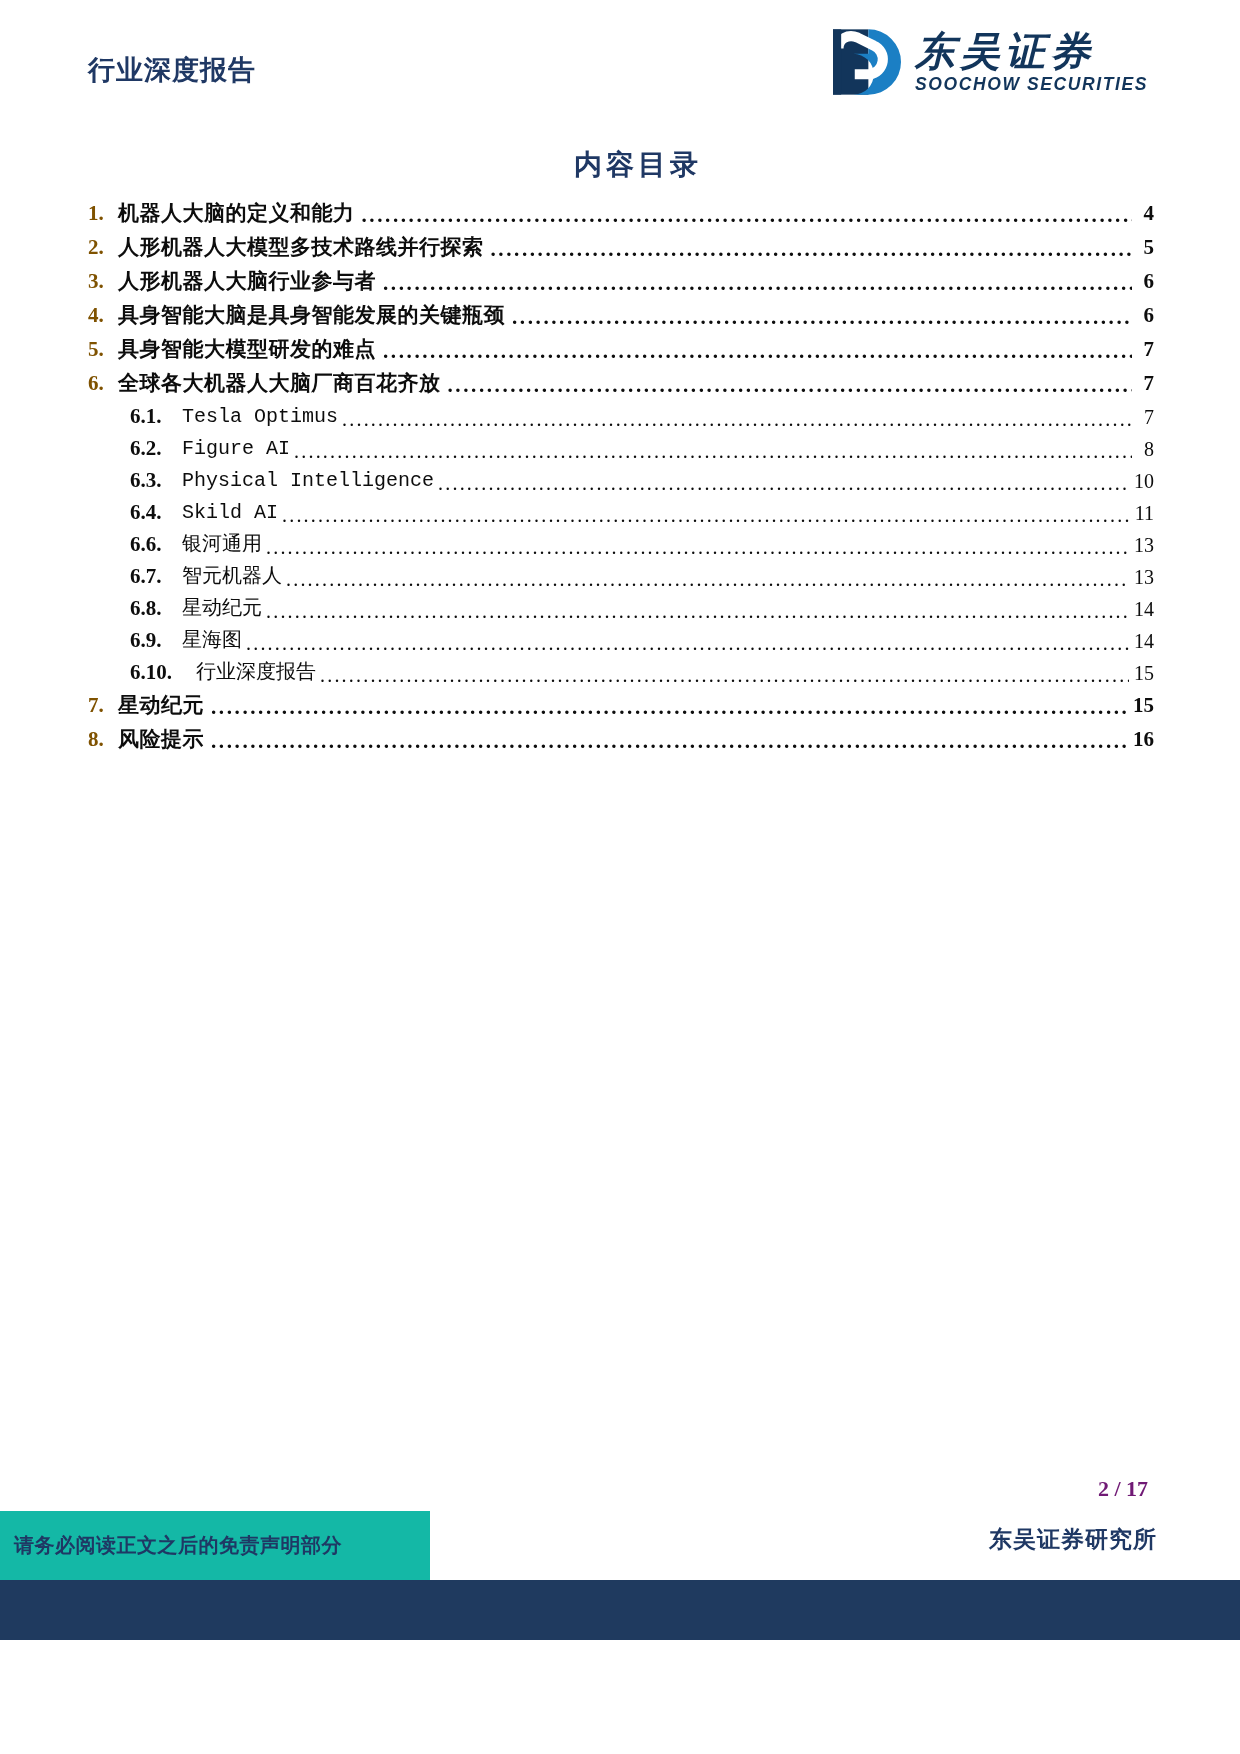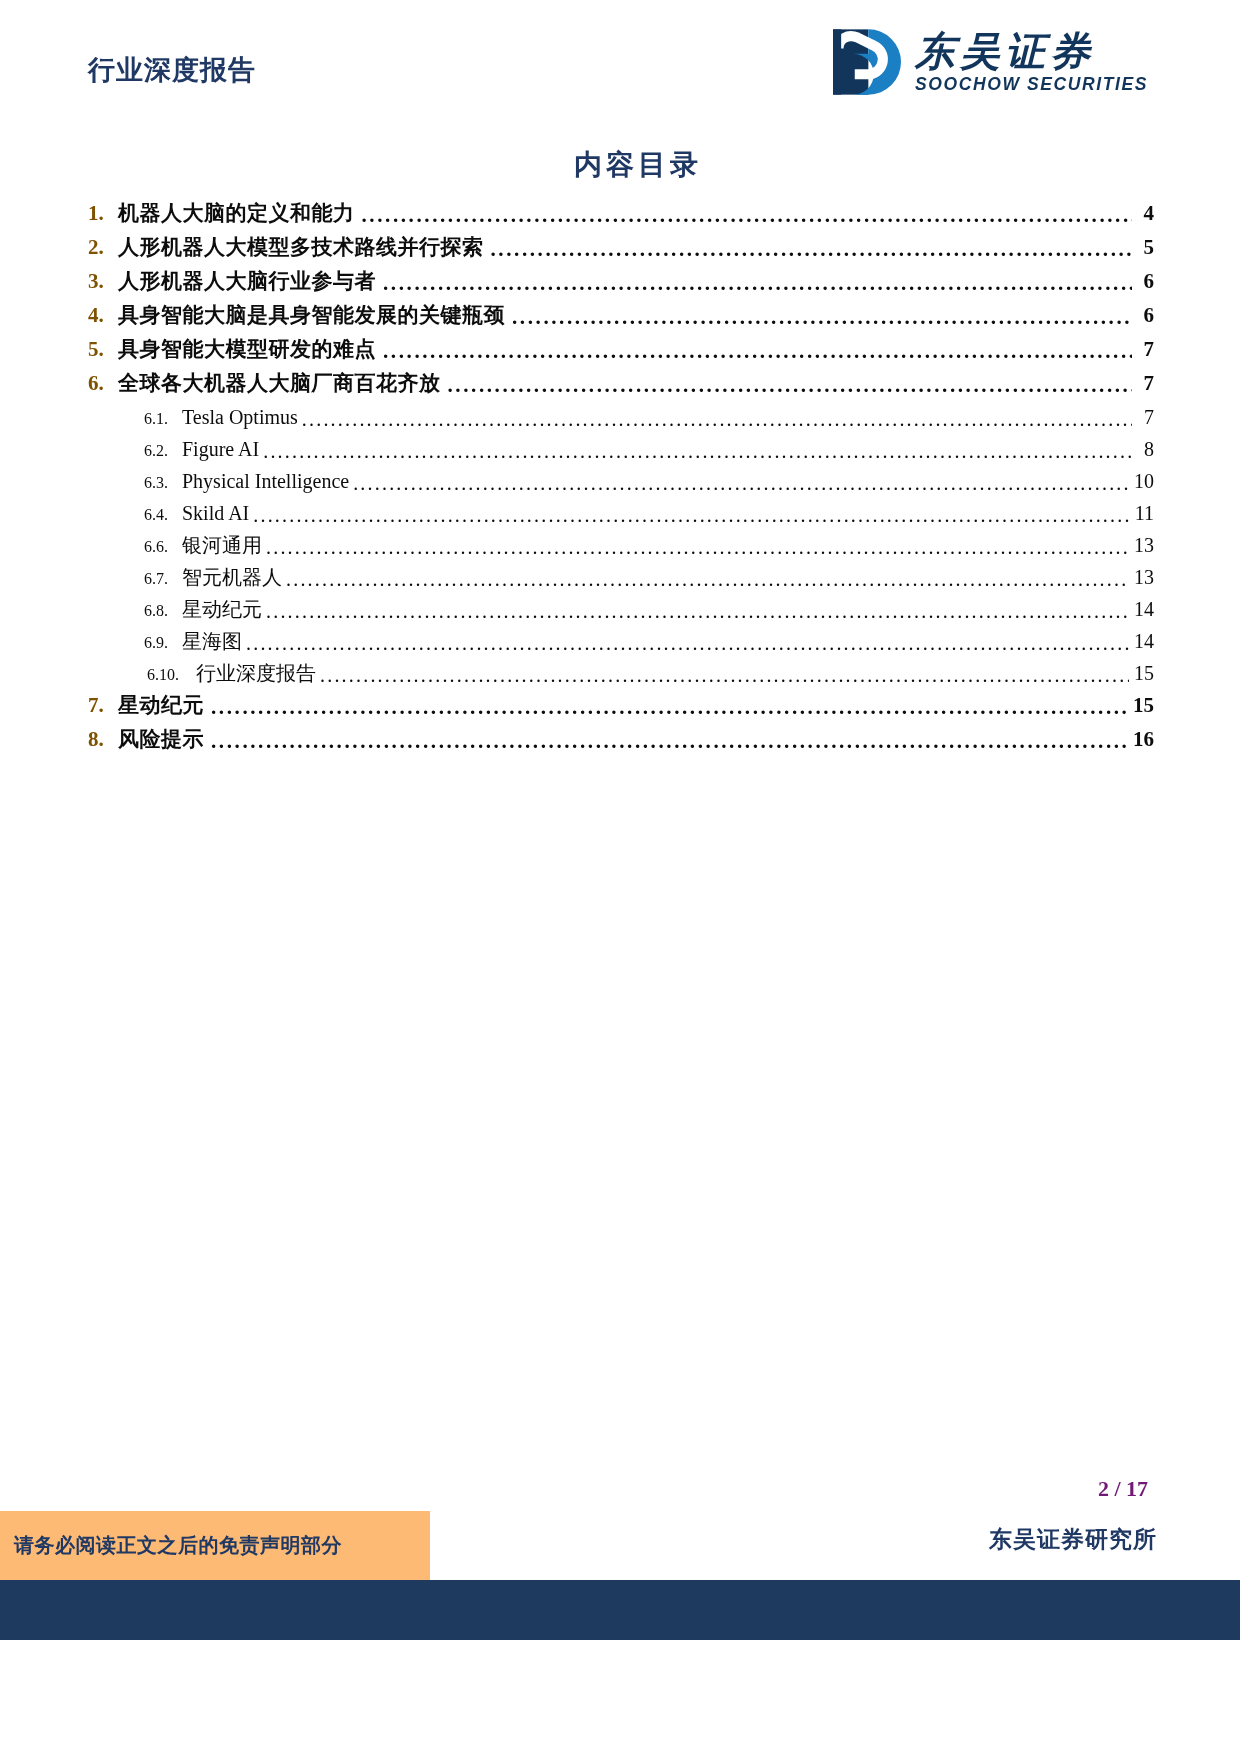--- a/index.html
+++ b/index.html
@@ -69,26 +69,25 @@
   }
   .lvl1 .pg {
     font-family:"Liberation Serif","DejaVu Serif",serif;
     font-size:21px; font-weight:bold; color:#0d0d0d;
     padding-left:5px; min-width:22px; text-align:right;
   }
   
   .lvl2 { height:31px; margin-bottom:1px; padding-left:42px; }
   .lvl2 .num {
     font-family:"Liberation Serif","DejaVu Serif",serif;
-    font-size:16px; font-weight:normal; color:#0d0d0d;
+    font-size:21px; font-weight:bold; color:#0d0d0d;
     min-width:52px;
-    text-align:center;
   }
   .lvl2 .label {
-    font-family:Liberation Serif, serif;
+    font-family:Liberation Mono, monospace;
     font-size:20px; font-weight:normal; color:#0d0d0d;
     padding-right:4px;
   }
   .lvl2 .pg {
     font-family:"Liberation Serif","DejaVu Serif",serif;
     font-size:20px; font-weight:normal; color:#0d0d0d;
     padding-left:5px; min-width:22px; text-align:right;
   }
   .lvl2.wide .num { min-width:66px; }
 
@@ -119,21 +118,21 @@
   }
   .footer-inst {
     position:absolute; right:83px; top:1524px;
     font-family:"Liberation Serif","DejaVu Serif",serif;
     font-size:23px; font-weight:bold; color:#1f3864;
     letter-spacing:1px;
   }
   .footer-disclaimer-box {
     position:absolute; left:0; top:1511px;
     width:430px; height:69px;
-    background:#fdba74;
+    background:#14b8a6;
     display:flex; align-items:center;
   }
   .footer-disclaimer-text {
     font-family:"Liberation Serif","DejaVu Serif",serif;
     font-size:20px; font-weight:bold; color:#1f3864;
     padding-left:14px; letter-spacing:0.5px;
   }
   .footer-bar {
     position:absolute; left:0; top:1580px;
     width:1240px; height:60px;

